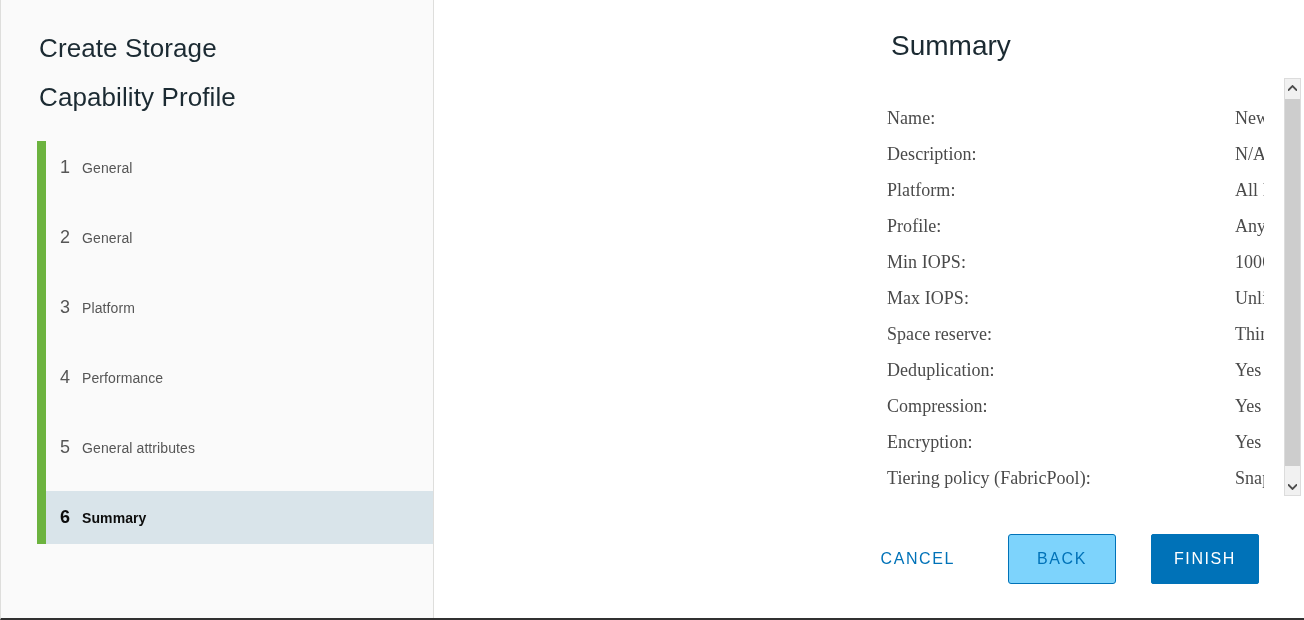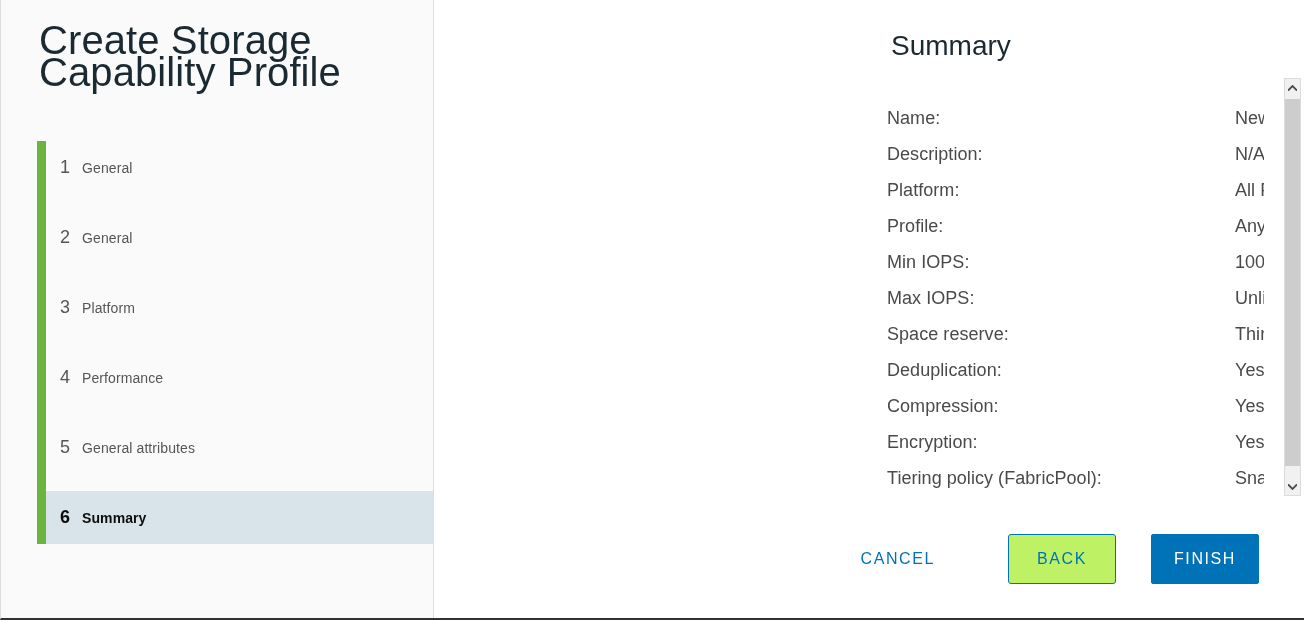--- a/index.html
+++ b/index.html
@@ -27,24 +27,24 @@
   
   .sidebar {
     width: 433px;
     flex: 0 0 433px;
     background: #fafafa;
     border-right: 1px solid #dededc;
     box-sizing: border-box;
     position: relative;
   }
   .wizard-title {
-    font-size: 40px;
+    font-size: 26px;
     font-weight: 400;
     color: #1b2a32;
-    line-height: 32px;
+    line-height: 49px;
     letter-spacing: 0.1px;
     margin: 0;
     padding: 24px 40px 0 38px;
     white-space: pre-line;
   }
   .steps {
     position: absolute;
     top: 141px;
     left: 36px;
     right: 0;
@@ -98,20 +98,21 @@
     padding: 28px 0 0 457px;
     line-height: 36px;
   }
   .scroll-viewport {
     position: absolute;
     top: 104px;
     left: 0;
     right: 40px;
     height: 393px;
     overflow: hidden;
+    font-family: Liberation Serif, serif;
   }
   .summary-table {
     border-collapse: collapse;
     margin-left: 453px;
     width: 700px;
   }
   .summary-table td {
     font-size: 18px;
     color: #4a4a4a;
     padding: 0;
@@ -176,28 +177,28 @@
     box-sizing: border-box;
   }
   .btn-link {
     background: none;
     border: none;
     color: #0072b8;
     padding: 0 24px;
     height: 44px;
   }
   .btn-outline {
-    background: #bef264;
+    background: #7dd3fc;
     border: 1px solid #0072b8;
     border-radius: 3px;
     color: #0072b8;
     height: 50px;
     min-width: 108px;
     padding: 0 15px;
-    margin-left: 37px;
+    margin-left: 17px;
   }
   .btn-primary {
     background: #0072b8;
     border: 1px solid #0072b8;
     border-radius: 2px;
     color: #ffffff;
     height: 50px;
     min-width: 108px;
     padding: 0 18px;
     margin-left: 23px;

